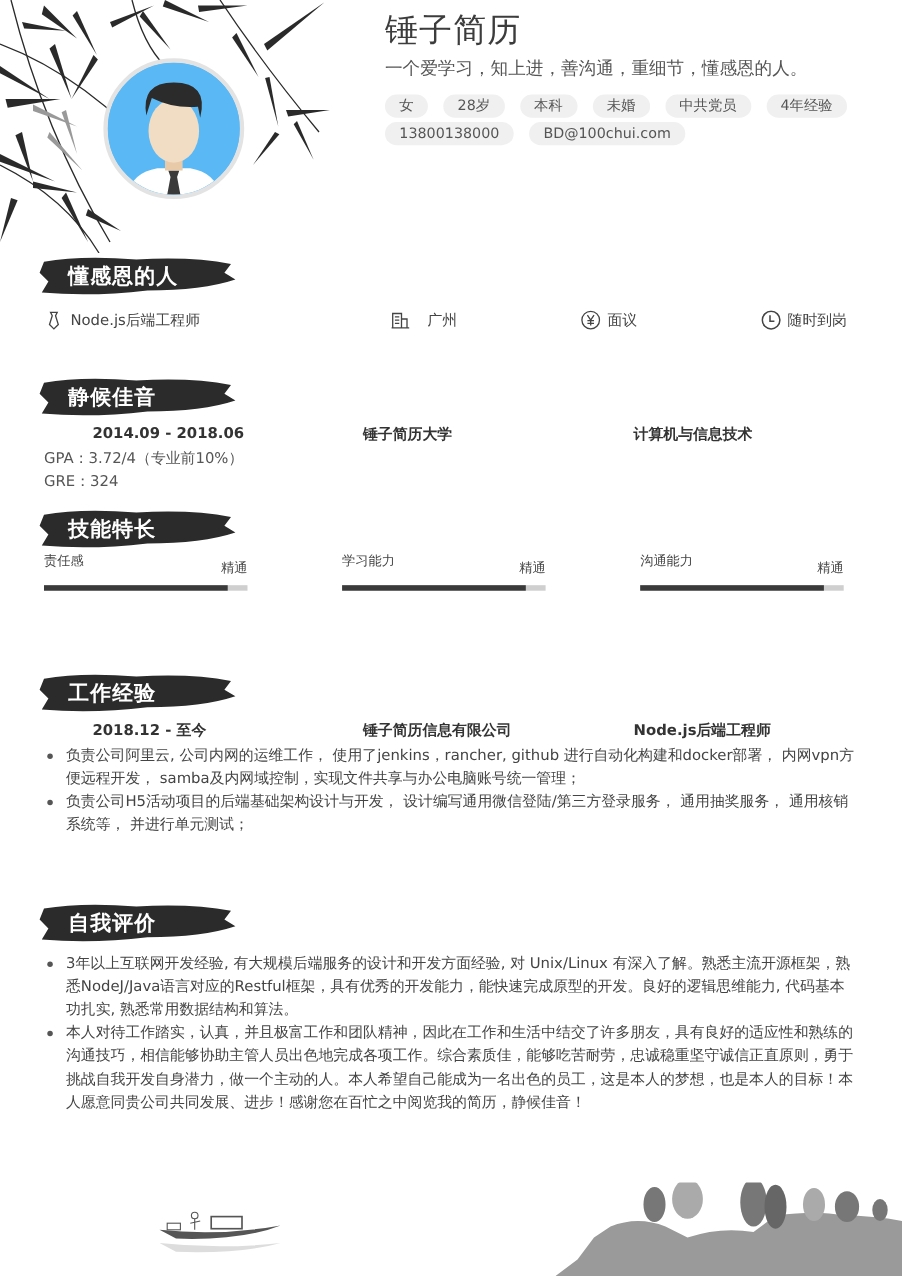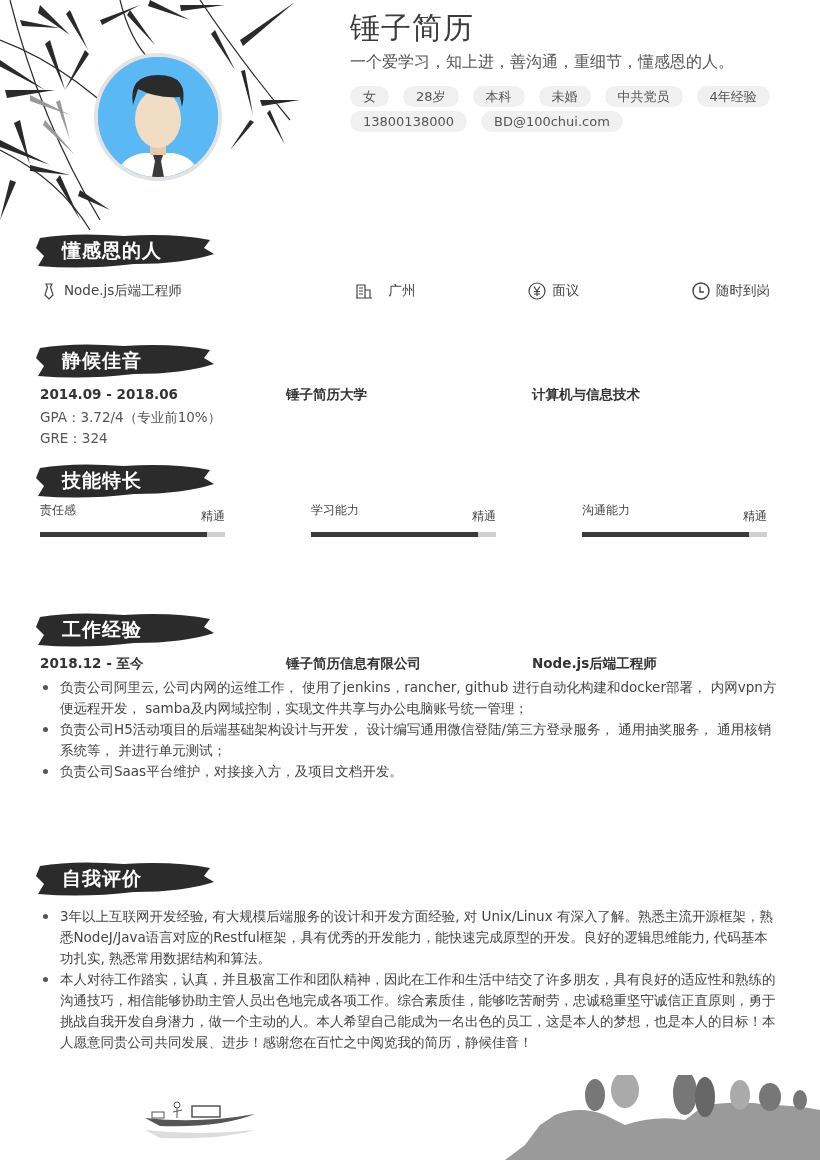--- a/index.html
+++ b/index.html
@@ -19,21 +19,21 @@
 
   .section { position: absolute; left: 40px; width: 740px; }
   .sec-title { position: relative; width: 175px; height: 42px; margin-left: 0; }
   .sec-title svg { position: absolute; left: -6px; top: 0; width: 182px; height: 42px; }
   .sec-title span { position: absolute; left: 22px; top: 8px; font-size: 19px; font-weight: bold; color: #fff; letter-spacing: 1px; }
 
   .intent-row { display: flex; justify-content: space-between; margin-top: 10px; font-size: 13.5px; color: #444; }
   .intent-item { display: flex; align-items: center; gap: 6px; }
   .intent-item svg { width: 18px; height: 18px; }
 
-  .row3 { display: flex; font-size: 13.5px; font-weight: bold; color: #333; margin-top: 4px; }
+  .row3 { display: flex; font-size: 13.5px; font-weight: bold; color: #333; margin-top: 4px; margin-left: 44px; }
   .row3 div:nth-child(1) { width: 246px; }
   .row3 div:nth-child(2) { width: 246px; }
   .plain { font-size: 13.5px; color: #555; line-height: 21px; }
 
   .skills { display: flex; gap: 86px; margin-top: 0; }
   .skill { width: 185px; }
   .skill-top { display: flex; justify-content: space-between; font-size: 12px; color: #444; height: 26px; }
   .skill-top .lvl { padding-top: 6px; }
   .bar { height: 5px; background: #cfcfcf; margin-top: 4px; position: relative; }
   .bar .fill { position: absolute; left: 0; top: 0; bottom: 0; background: #3a3a3a; }
@@ -213,25 +213,24 @@
     <span>工作经验</span>
   </div>
   <div class="row3">
     <div>2018.12 - 至今</div>
     <div>锤子简历信息有限公司</div>
     <div>Node.js后端工程师</div>
   </div>
   <ul class="bullets">
     <li>负责公司阿里云, 公司内网的运维工作， 使用了jenkins，rancher, github 进行自动化构建和docker部署， 内网vpn方便远程开发， samba及内网域控制，实现文件共享与办公电脑账号统一管理；</li>
     <li>负责公司H5活动项目的后端基础架构设计与开发， 设计编写通用微信登陆/第三方登录服务， 通用抽奖服务， 通用核销系统等， 并进行单元测试；</li>
-    <li>负责公司Saas平台维护，对接接入方，及项目文档开发。</li>
   </ul>
 </div>
 
-<div class="section" style="top:858px;">
+<div class="section" style="top:818px;">
   <div class="sec-title">
     <svg viewBox="0 0 182 42">
         <path d="M6 8 Q40 2 90 6 Q140 3 176 10 L170 18 L180 24 Q150 34 100 34 Q50 40 4 36 L10 26 L2 18Z" fill="#2b2b2b"></path>
       </svg>
     <span>自我评价</span>
   </div>
   <ul class="bullets" style="margin-top:6px;">
     <li>3年以上互联网开发经验, 有大规模后端服务的设计和开发方面经验, 对 Unix/Linux 有深入了解。熟悉主流开源框架，熟悉NodeJ/Java语言对应的Restful框架，具有优秀的开发能力，能快速完成原型的开发。良好的逻辑思维能力, 代码基本功扎实, 熟悉常用数据结构和算法。</li>
     <li>本人对待工作踏实，认真，并且极富工作和团队精神，因此在工作和生活中结交了许多朋友，具有良好的适应性和熟练的沟通技巧，相信能够协助主管人员出色地完成各项工作。综合素质佳，能够吃苦耐劳，忠诚稳重坚守诚信正直原则，勇于挑战自我开发自身潜力，做一个主动的人。本人希望自己能成为一名出色的员工，这是本人的梦想，也是本人的目标！本人愿意同贵公司共同发展、进步！感谢您在百忙之中阅览我的简历，静候佳音！</li>
   </ul>

